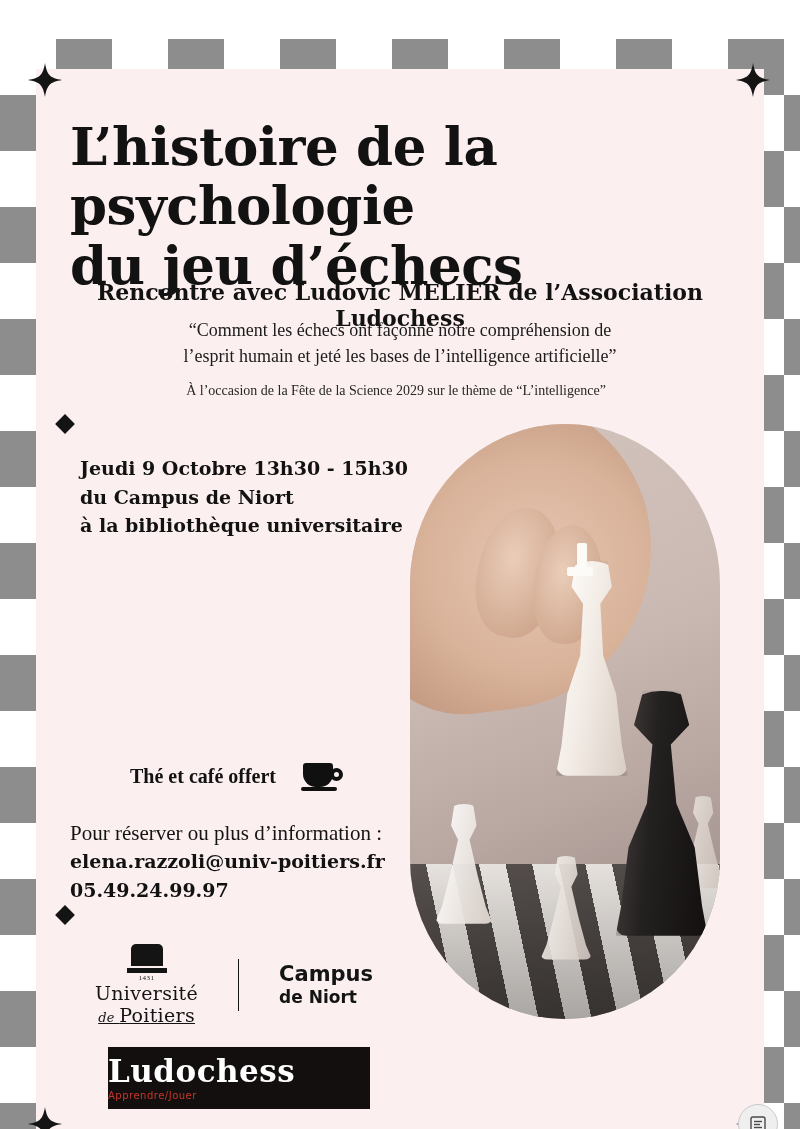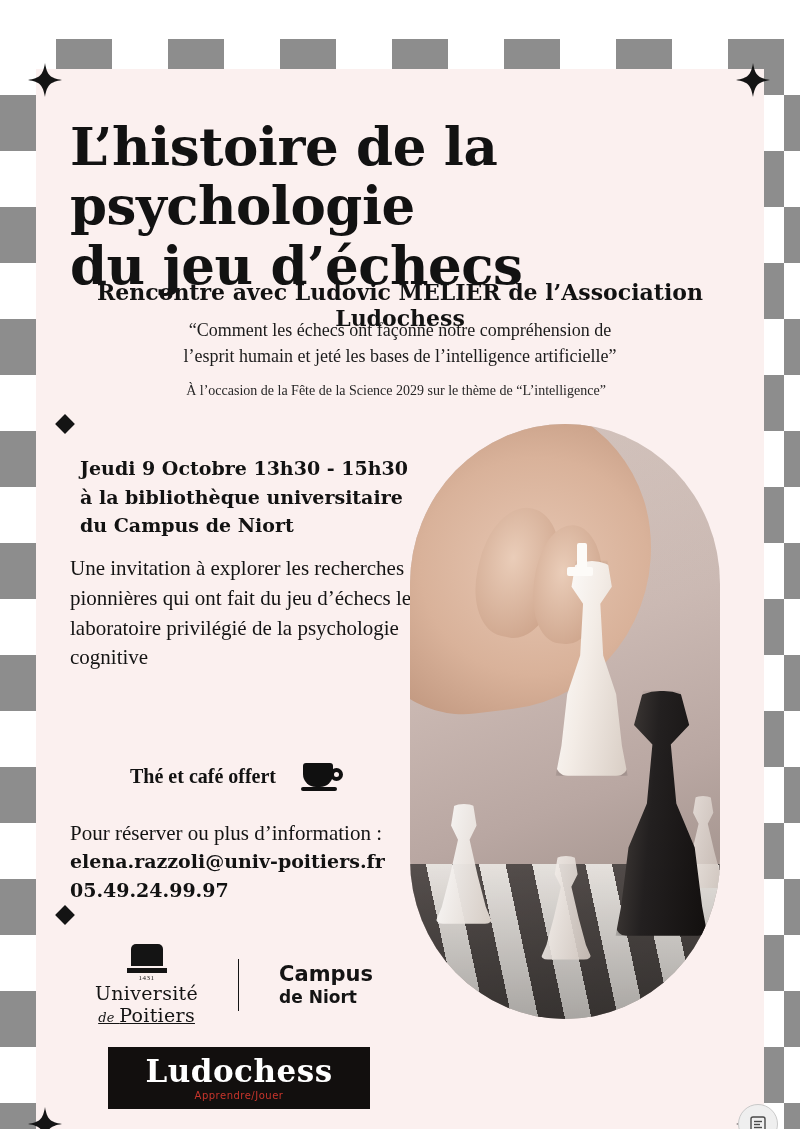--- a/index.html
+++ b/index.html
@@ -313,21 +313,21 @@
   }
   .campus .small { font-size: 17px; }
 
   .ludochess {
     position: absolute;
     left: 108px; top: 1008px;
     width: 262px; height: 62px;
     background: #120f0e;
     display: flex;
     flex-direction: column;
-    align-items: center;
+    align-items: flex-start;
     justify-content: center;
     z-index: 7;
   }
   .ludochess .lc-name {
     font-family: "DejaVu Serif", serif;
     font-weight: 700;
     font-size: 31px;
     letter-spacing: .5px;
     color: #ffffff;
     line-height: 1;
@@ -393,25 +393,24 @@
 
     <div class="quote">
       <span>“Comment les échecs ont façonné notre compréhension de</span><br>
       <span>l’esprit humain et jeté les bases de l’intelligence artificielle”</span>
     </div>
 
     <div class="occasion">À l’occasion de la Fête de la Science 2029 sur le thème de “L’intelligence”</div>
 
     <div class="when">
       <div>Jeudi 9 Octobre 13h30 - 15h30</div>
+      <div>du Campus de Niort</div>
       <div>à la bibliothèque universitaire</div>
-      <div>du Campus de Niort</div>
-    </div>
-
-    <div class="body-text">Une invitation à explorer les recherches pionnières qui ont fait du jeu d’échecs le laboratoire privilégié de la psychologie cognitive</div>
+    </div>
+
 
 
     <div class="coffee">
       <span>Thé et café offert</span>
       <span class="cup">
         <span class="cup-body"></span>
         <span class="cup-handle"></span>
         <span class="cup-saucer"></span>
       </span>
     </div>

